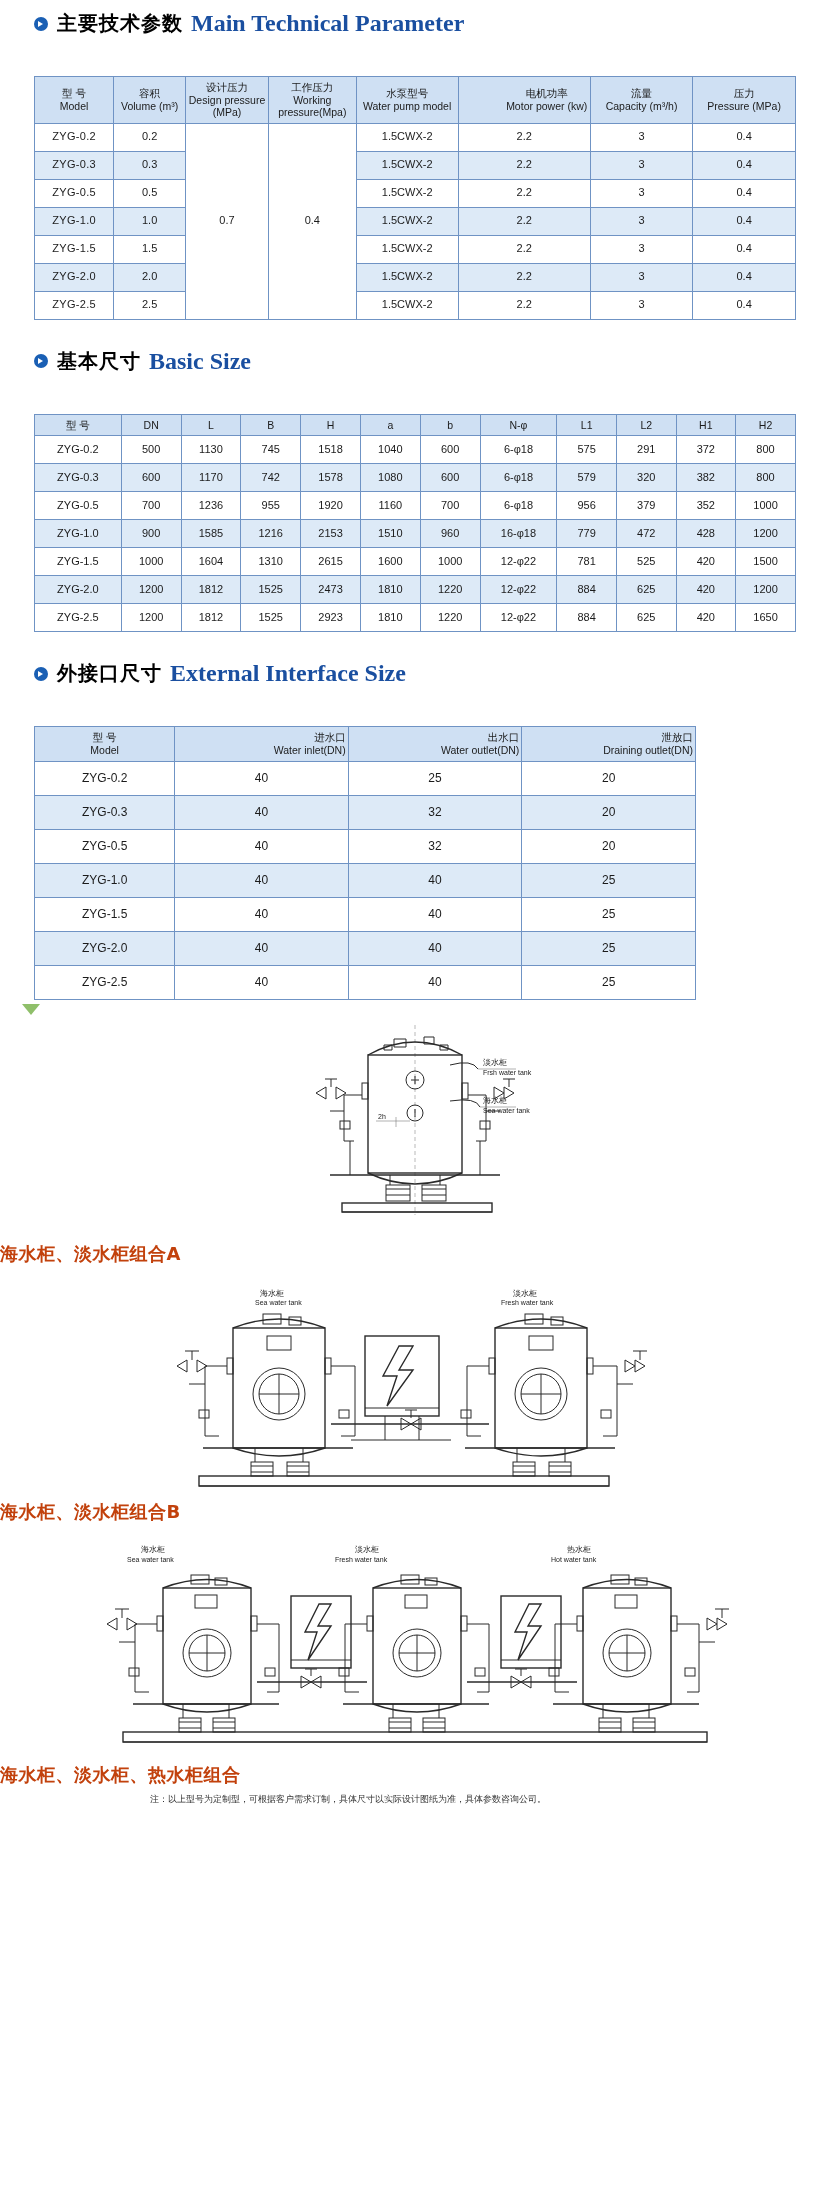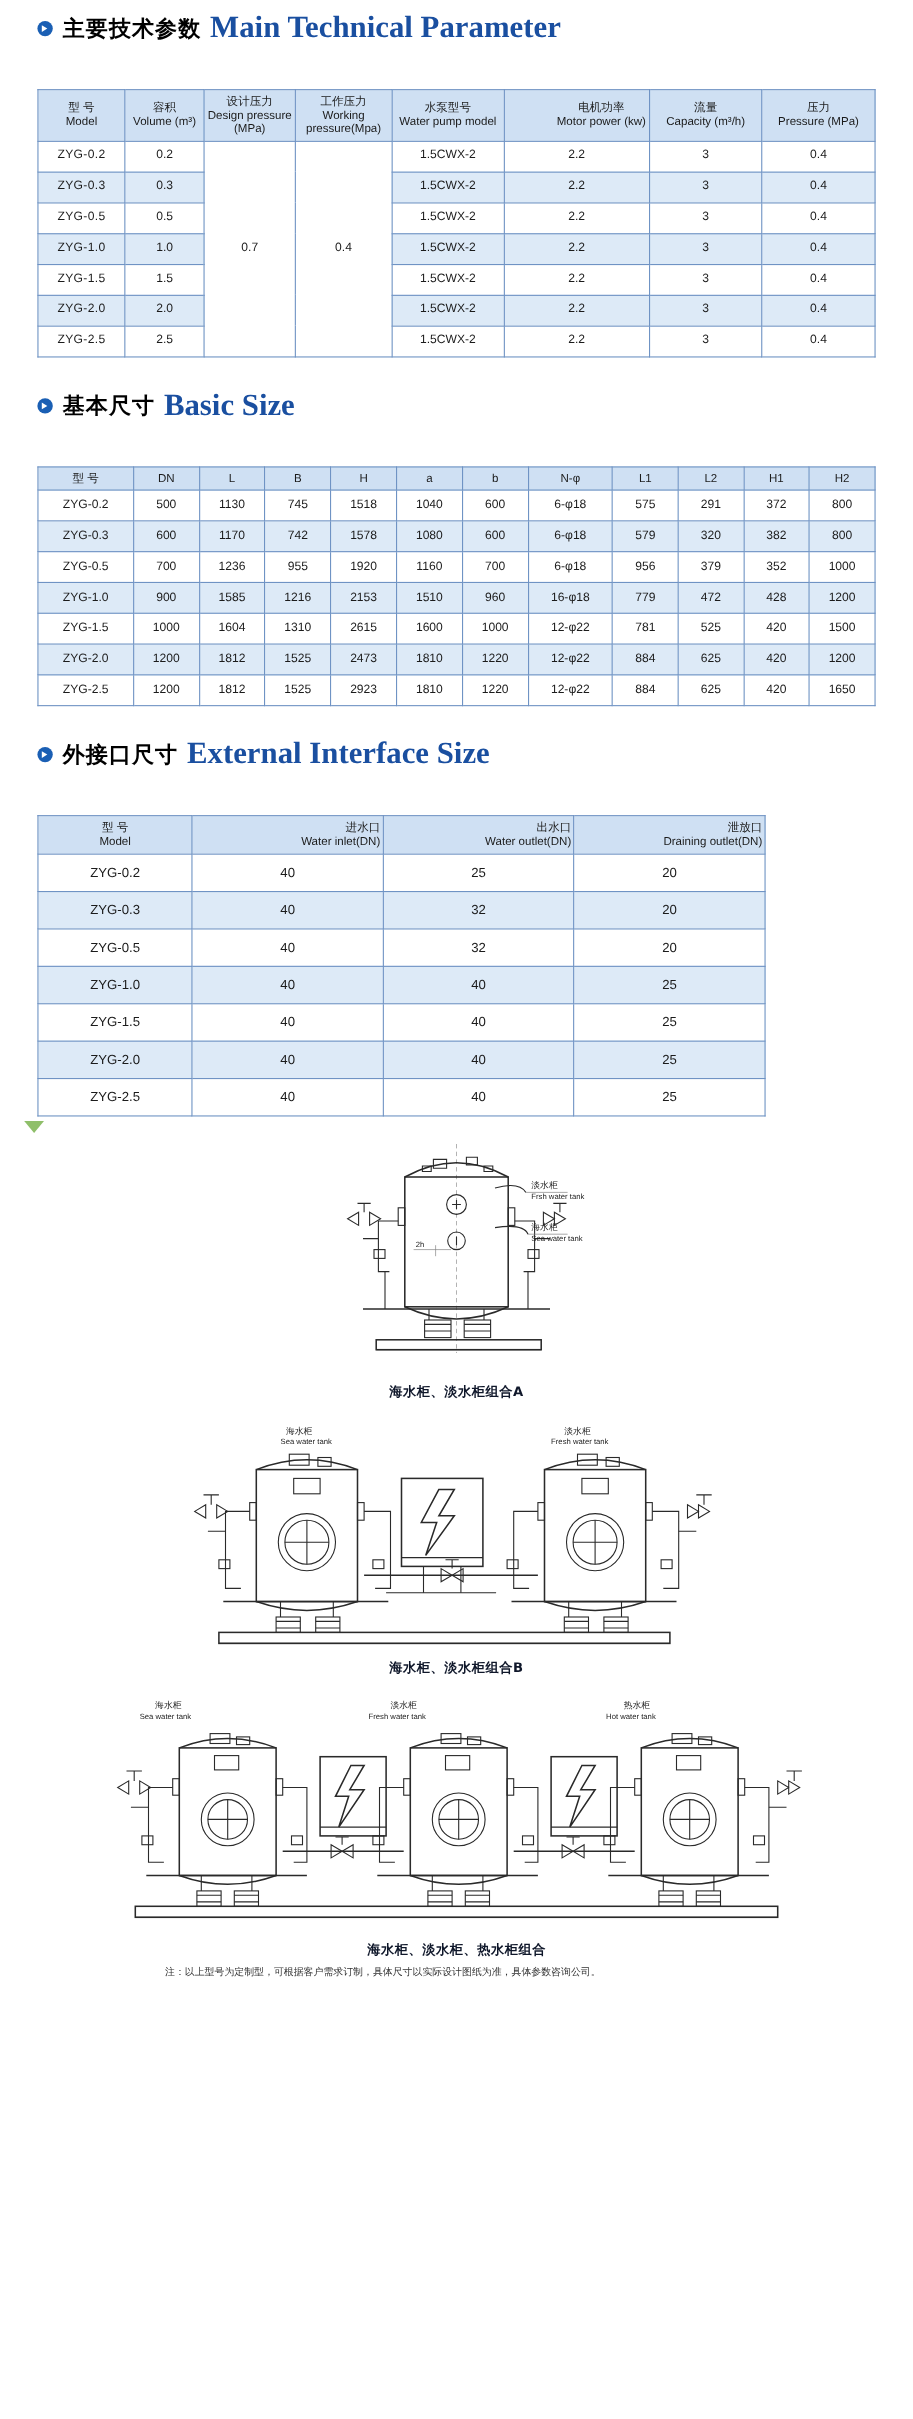--- a/index.html
+++ b/index.html
@@ -21,21 +21,21 @@
   .sec-head .bullet:after{
     content:"";position:absolute;left:4px;top:4px;
     border-left:5px solid #ffffff;border-top:3px solid transparent;border-bottom:3px solid transparent;
   }
   .sec-head .cn{
     font-family:"DejaVu Sans", sans-serif;
     font-size:20px;font-weight:bold;color:#000000;letter-spacing:1px;
   }
   .sec-head .en{
     font-family:"Liberation Serif", serif;
-    font-size:28px;font-weight:bold;color:#1a4fa0;margin-left:8px;
+    font-size:24px;font-weight:bold;color:#1a4fa0;margin-left:8px;
   }
 
   
   .tbl-wrap{margin:0 0 28px 34px;}
   table.spec{
     border-collapse:collapse;
     border:1px solid #6f93c4;
     font-size:11px;
     color:#1b1b1b;
     margin-top:39px;
@@ -86,22 +86,22 @@
   .tri{
     width:0;height:0;margin:4px 0 0 22px;
     border-left:9px solid transparent;border-right:9px solid transparent;
     border-top:11px solid #8fbf6a;
   }
 
   
   .figures{margin-top:6px;}
   .fig{position:relative;margin:0 auto;}
   .fig-cap{
-    text-align:center;font-family:"DejaVu Sans",sans-serif;
-    font-size:12px;font-weight:bold;color:#0f172a;margin-top:6px;letter-spacing:0.5px;
+    font-family:"DejaVu Sans",sans-serif;
+    font-size:18px;font-weight:bold;color:#c2410c;margin-top:6px;letter-spacing:0.5px;
   }
   svg{display:block;margin:0 auto;}
   .ln{stroke:#2a2a2a;stroke-width:1;fill:none;}
   .ln2{stroke:#2a2a2a;stroke-width:1.4;fill:none;}
   .lnl{stroke:#7d7d7d;stroke-width:0.6;fill:none;}
   .dsh{stroke:#8a8a8a;stroke-width:0.6;fill:none;stroke-dasharray:4 3;}
   .lbl{font-family:"DejaVu Sans",sans-serif;font-size:8px;fill:#222;}
   .lbl-en{font-family:"Liberation Sans",sans-serif;font-size:7px;fill:#222;}
 
   .note{

